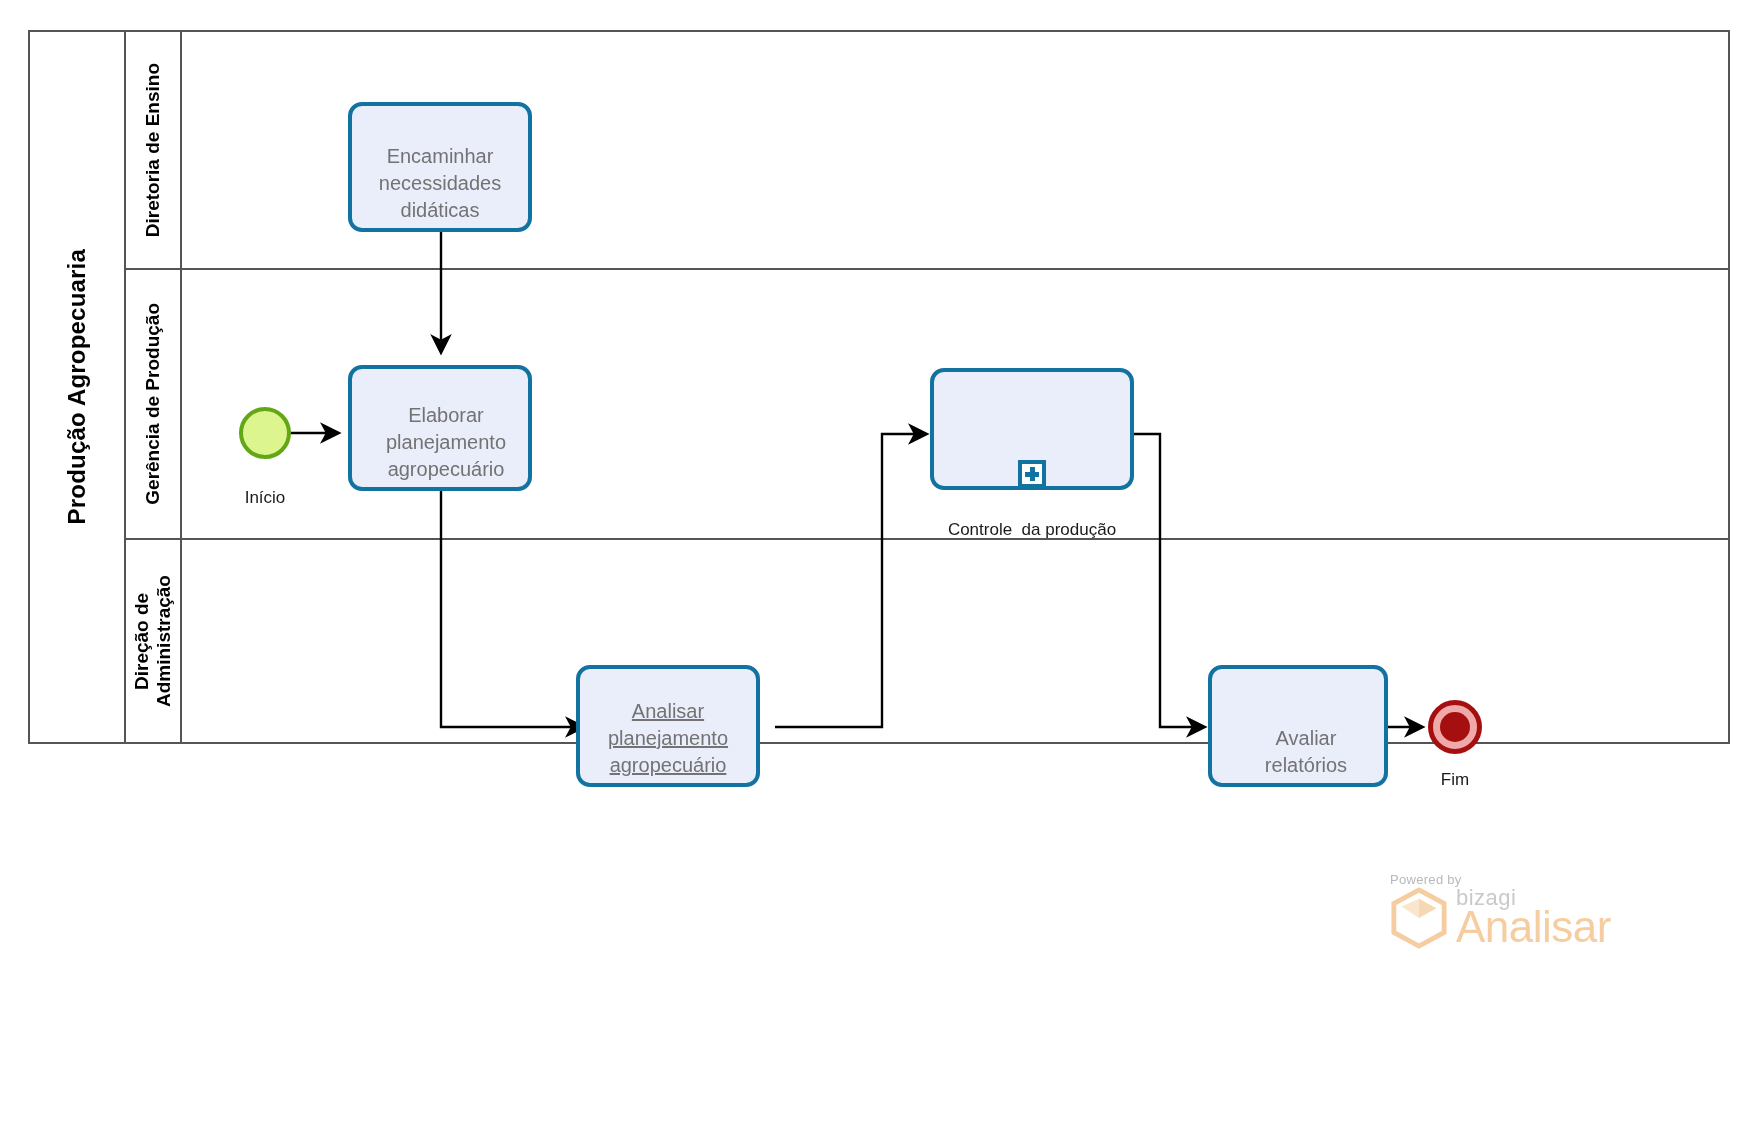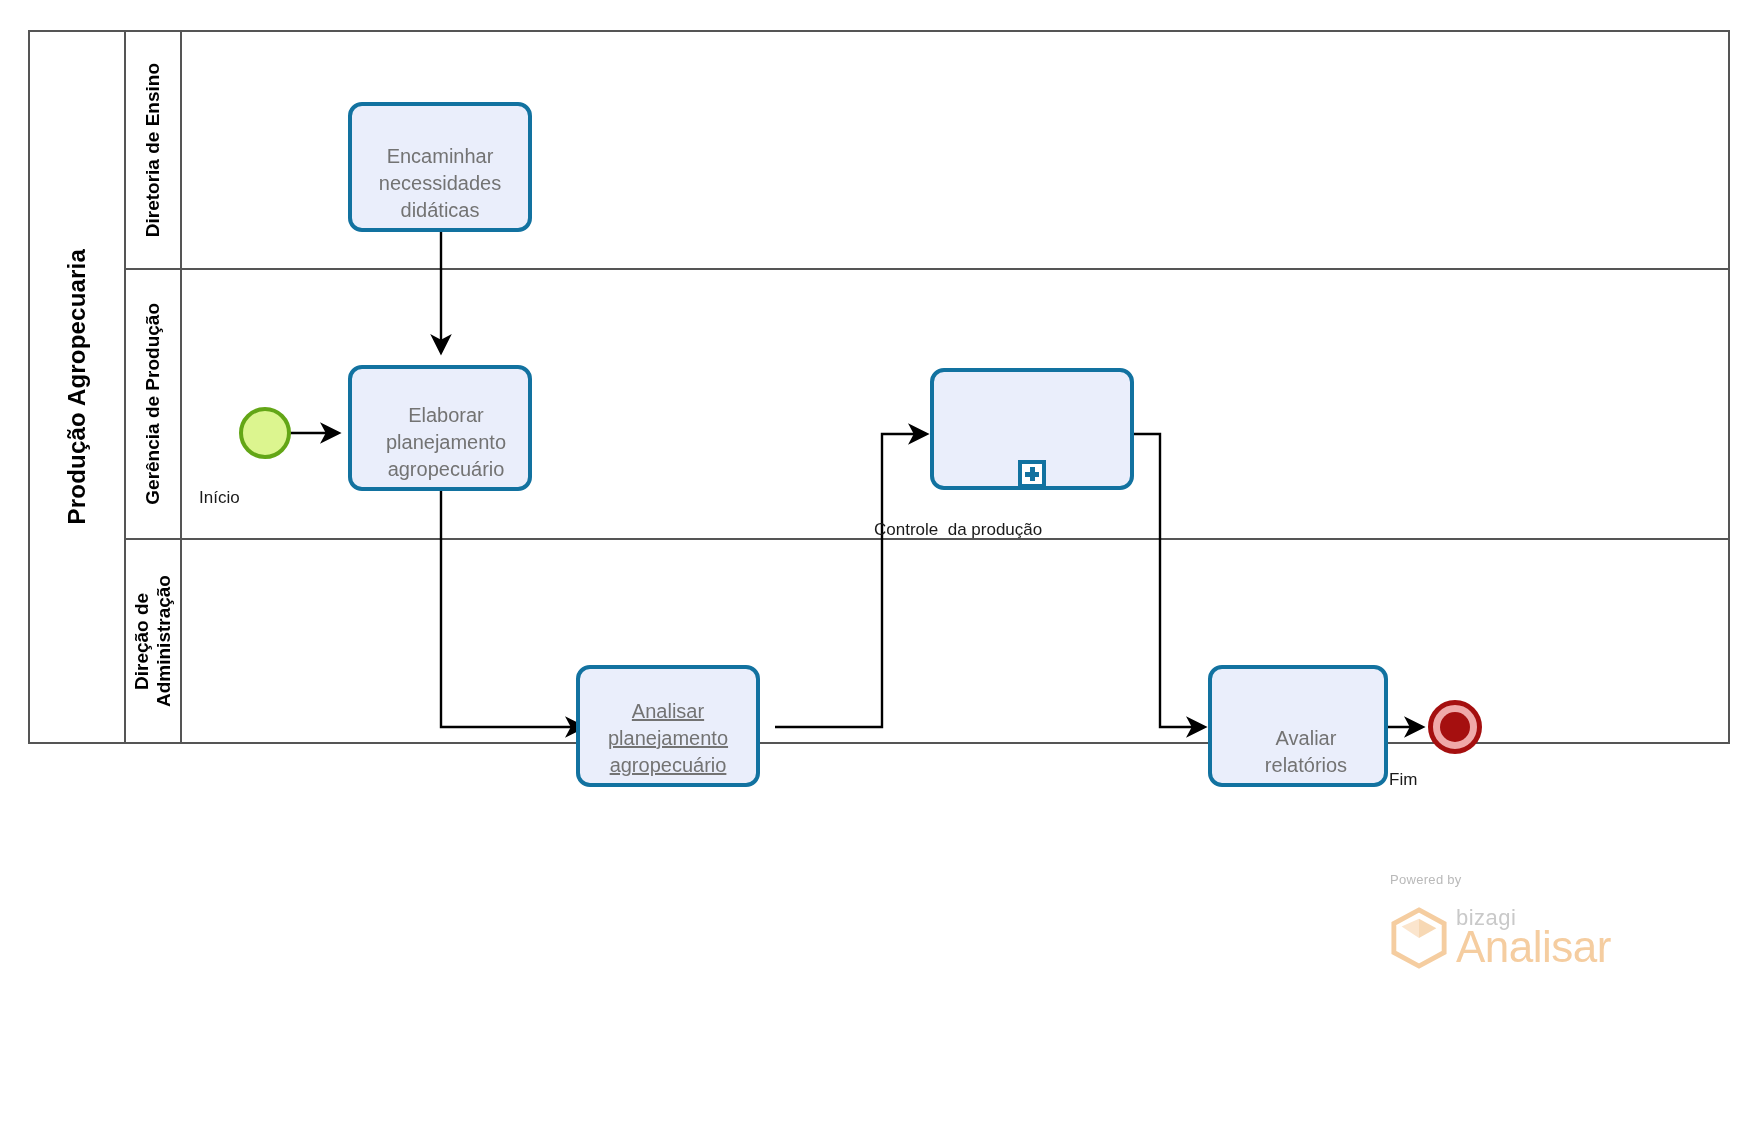--- a/index.html
+++ b/index.html
@@ -134,20 +134,21 @@
   }
   .sub-marker .plus-v {
     position: absolute;
     width: 5px; height: 14px;
     background: #1272a0;
   }
   .element-label {
     position: absolute;
     font-size: 17px;
     color: #1a1a1a;
+    text-align: center;
     white-space: pre;
   }
 
   .start-event {
     position: absolute;
     width: 52px; height: 52px;
     border-radius: 50%;
     background: #dcf58f;
     border: 4px solid #63a616;
     box-sizing: border-box;
@@ -178,21 +179,21 @@
     user-select: none;
   }
   .branding .powered {
     font-size: 13px;
     color: #b9b9b9;
     letter-spacing: .3px;
   }
   .branding .logo-row {
     display: flex;
     align-items: flex-end;
-    margin-top: 20px;
+    margin-top: 0;
   }
   .branding .hexmark { width: 58px; height: 62px; flex: 0 0 auto; }
   .branding .wordmarks { margin-left: 8px; line-height: 1; }
   .branding .bizagi {
     font-size: 22px;
     color: #c9c9c9;
     letter-spacing: .5px;
   }
   .branding .modeler {
     font-size: 44px;

